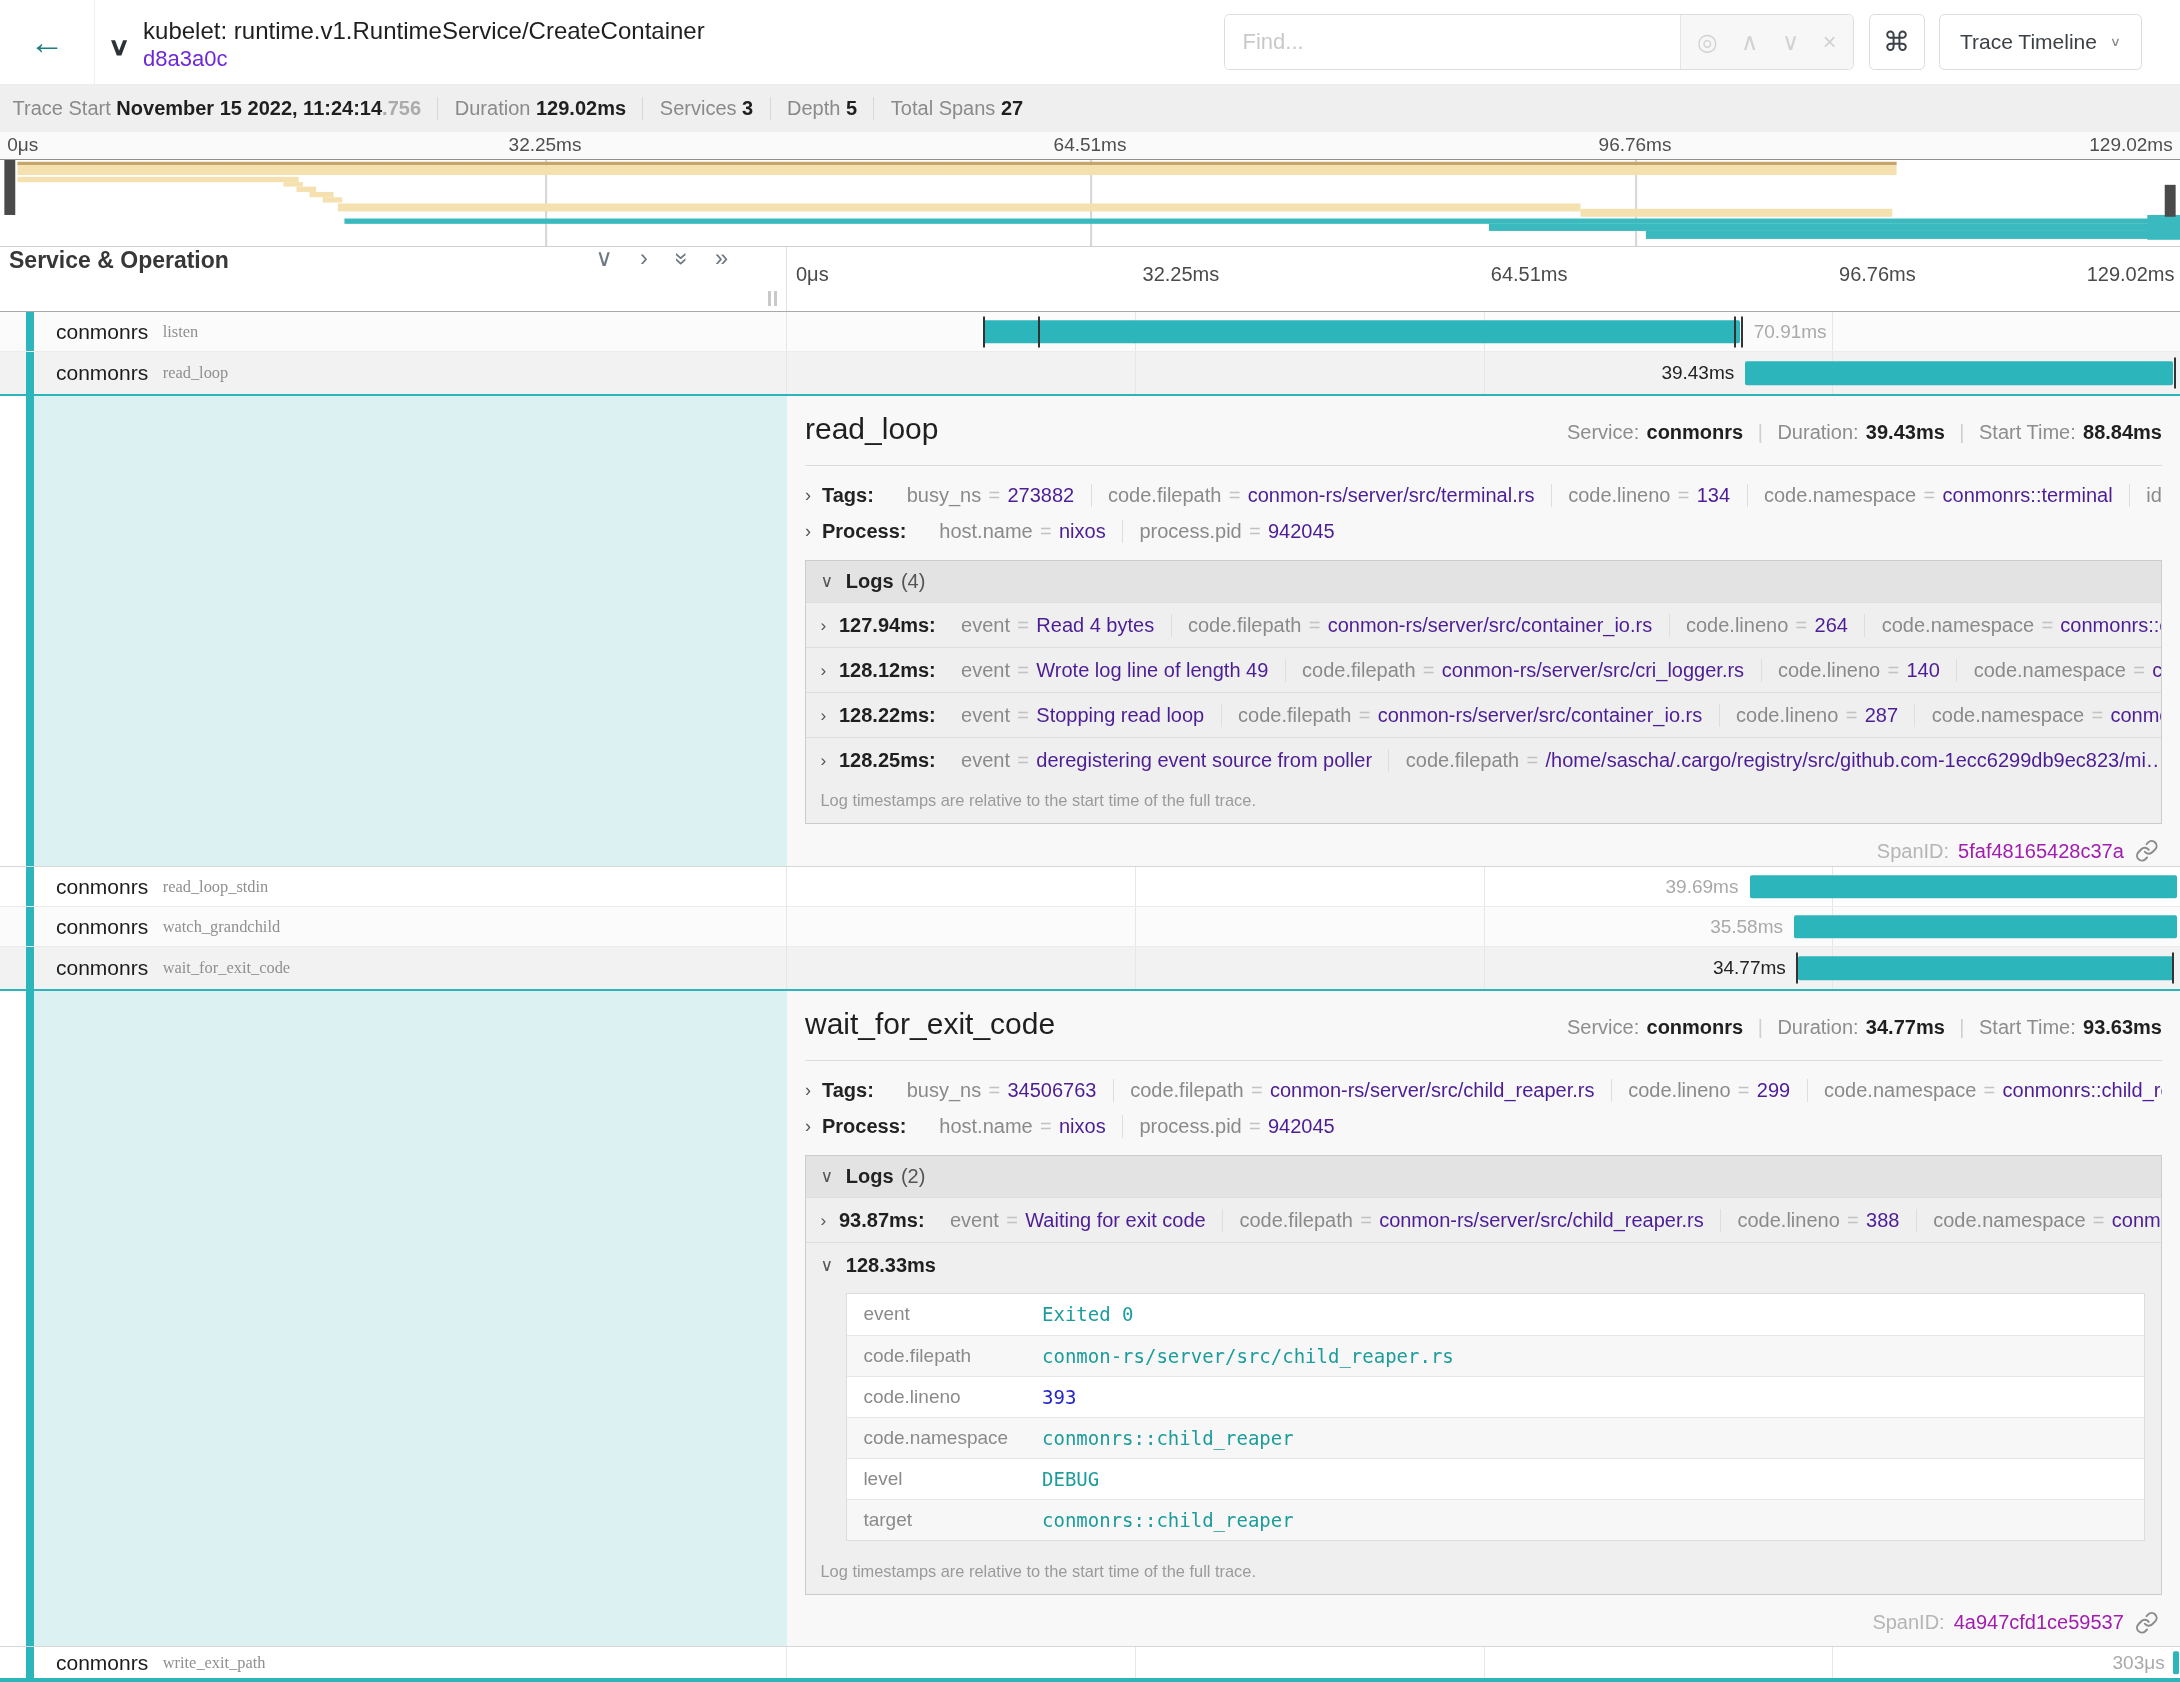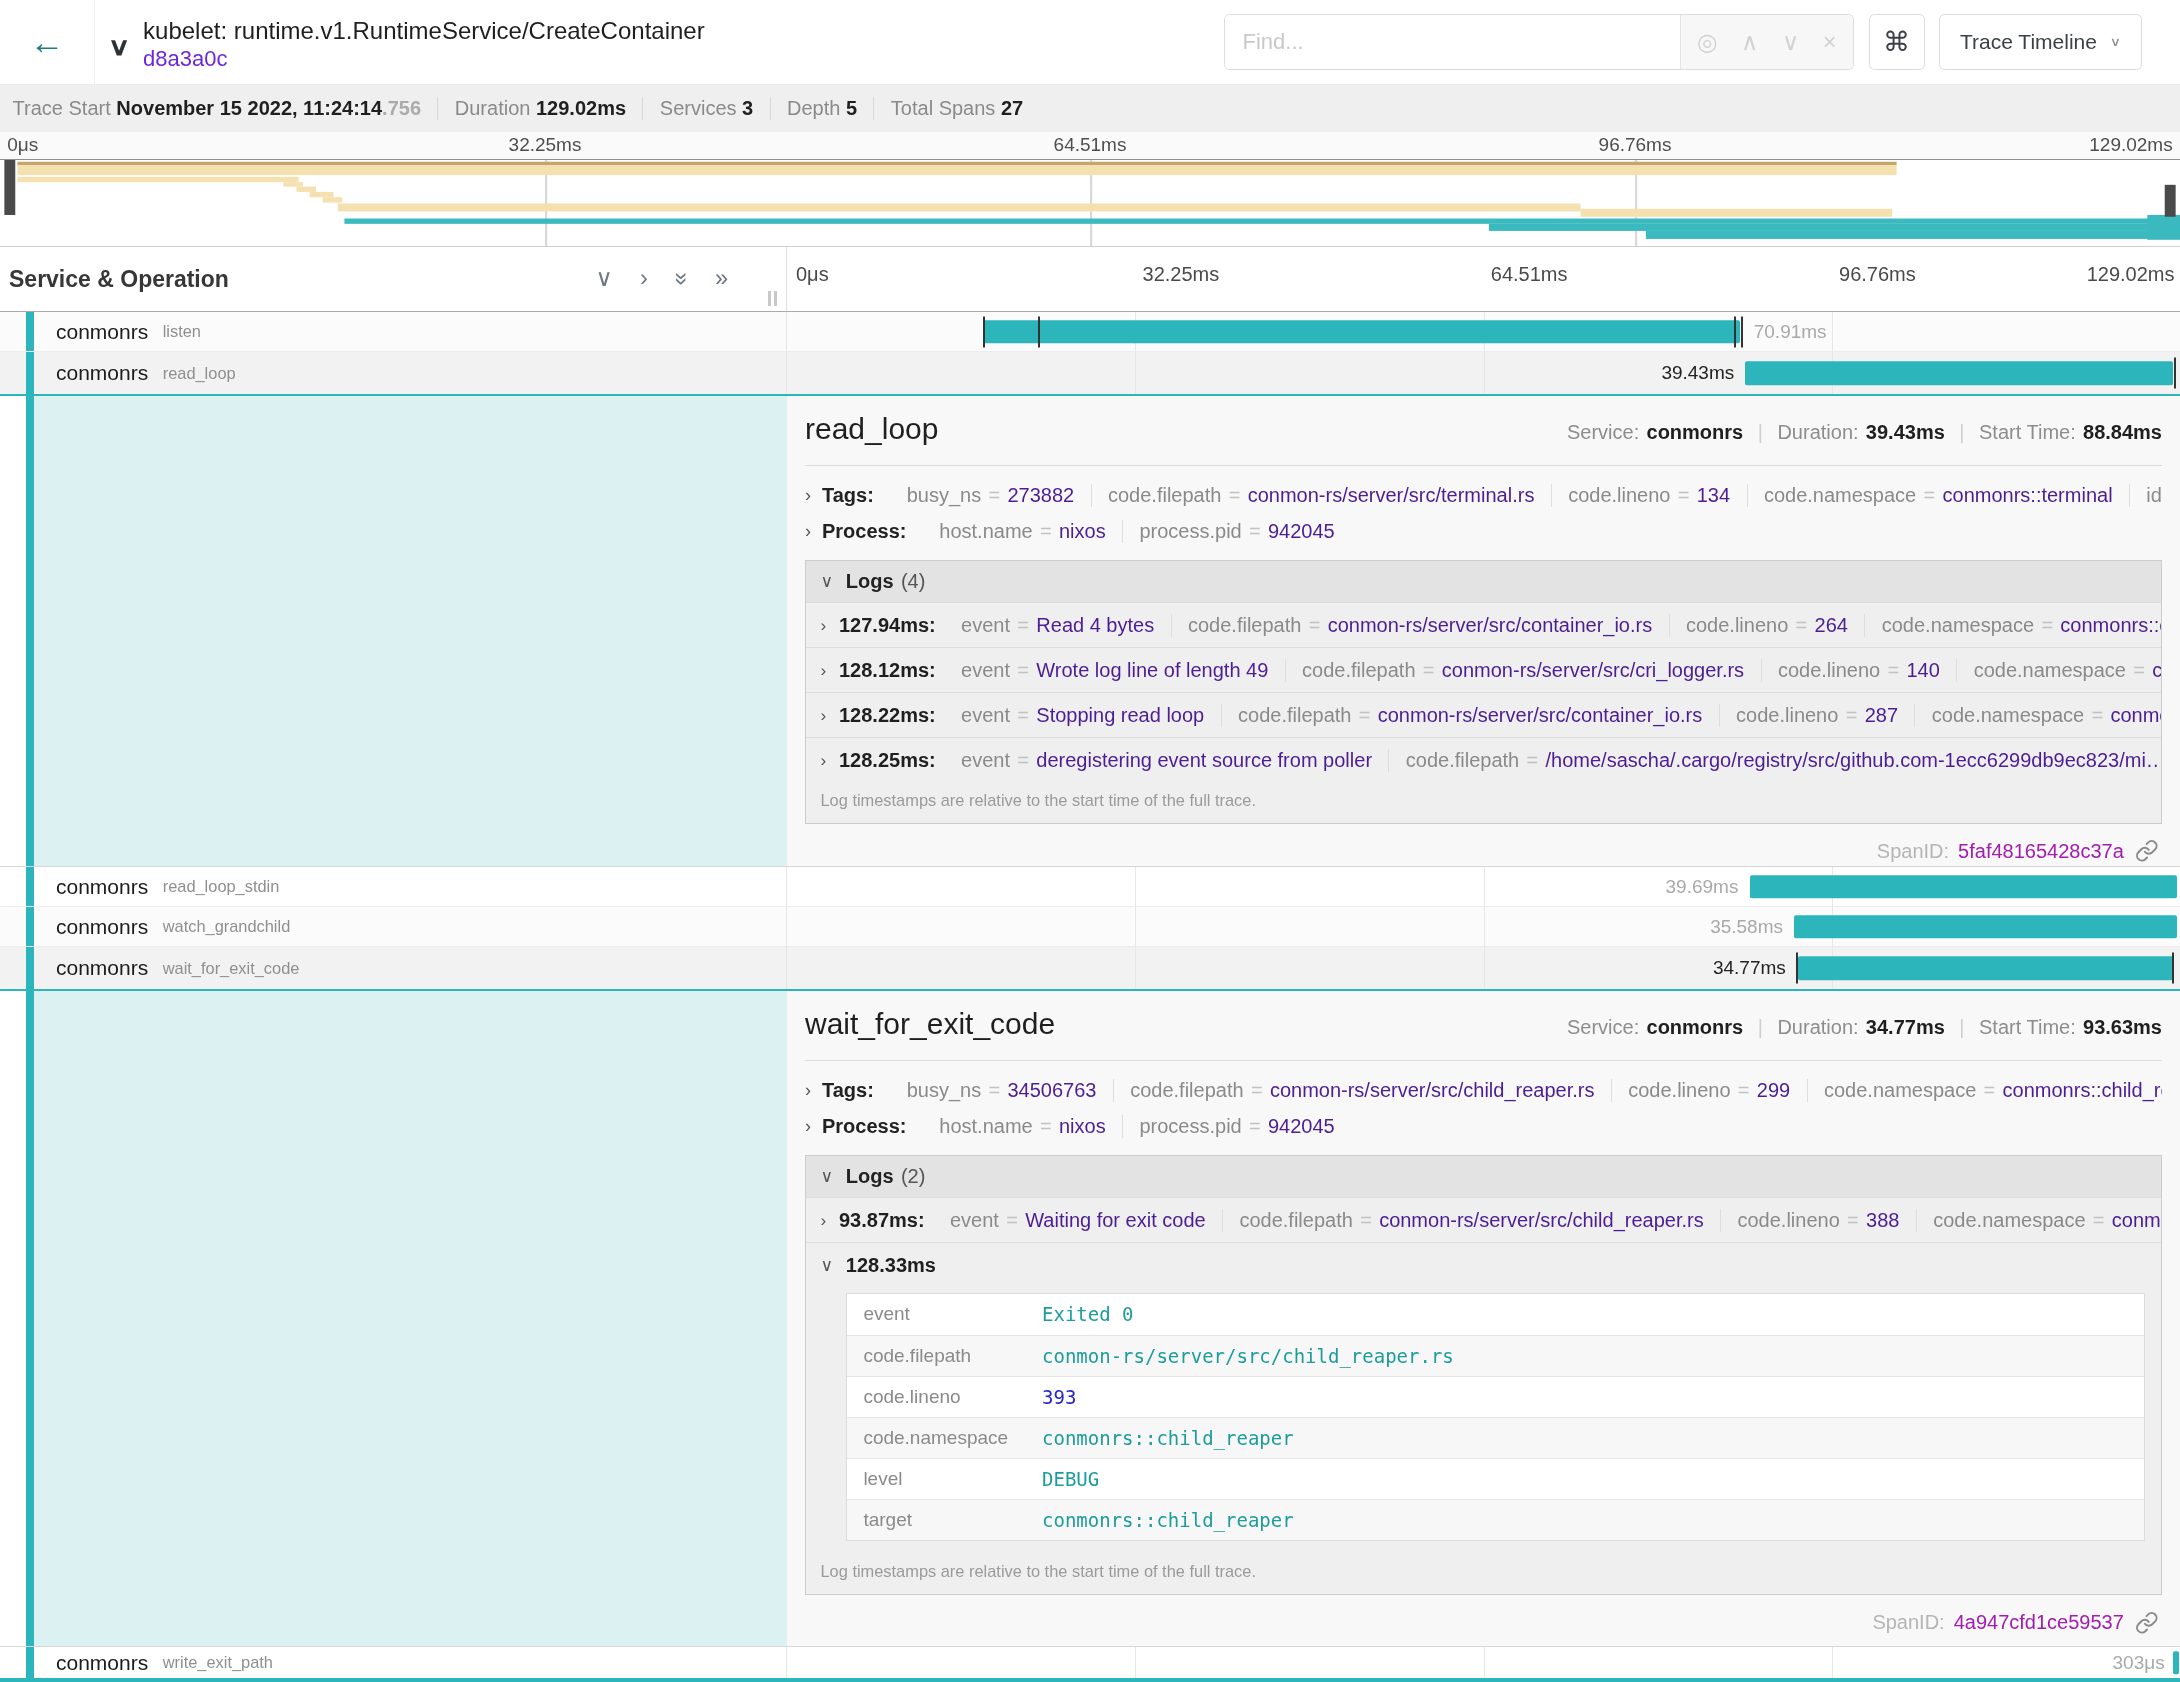--- a/index.html
+++ b/index.html
@@ -39,38 +39,38 @@
 
   
   .ruler { height:27px; background:#fafafa; position:relative; font-size:19px; color:#4f4f4f; flex:0 0 auto; }
   .rlab { position:absolute; top:1.8px; }
   .rlab.c { transform:translateX(-50%); }
   .canvas { height:88px; position:relative; border-top:0.9px solid #8f8f8f; border-bottom:0.9px solid #cfcfcf; background:#fff; flex:0 0 auto; }
   .canvas svg { width:100%; height:100%; display:block; }
 
   
   .gridhdr { height:65px; display:flex; background:#fff; border-bottom:0.9px solid #a9a9a9; flex:0 0 auto; }
-  .gh-left { width:787px; position:relative; display:flex; align-items:center; padding-left:9px; border-right:0.9px solid #e0e0e0; }
+  .gh-left { width:787px; position:relative; display:flex; align-items:flex-start; padding-left:9px; border-right:0.9px solid #e0e0e0; }
   .gh-title { font-size:23px; font-weight:600; color:#373737; }
   .gh-icons { margin-left:auto; display:flex; align-items:center; gap:27px; padding-right:58px; color:#6d7884; font-size:23.6px; }
   .gh-icons span { cursor:pointer; line-height:1; }
   .rot90 { display:inline-block; transform:rotate(90deg); }
   .drag-handle { position:absolute; right:9px; bottom:5.5px; display:flex; gap:3.6px; cursor:col-resize; }
   .drag-handle i { width:2.7px; height:14.5px; background:#c9c9c9; display:block; }
   .gh-right { flex:1; position:relative; font-size:20px; color:#4a4a4a; }
   .gh-right .tick { position:absolute; top:16.4px; }
 
   
   .row { height:40px; display:flex; position:relative; flex:0 0 auto; border-bottom:0.9px solid #ececec; cursor:pointer; }
   .row.shade { background:#fbfbfb; }
   .row.sel { height:44px; background:#f2f2f2; border-bottom:2.7px solid #2cb5ba; }
   .namecol { width:787px; position:relative; display:flex; align-items:center; padding-left:56px; border-right:0.9px solid #e6e6e6; }
   .namecol .accent { position:absolute; left:25.5px; top:0; bottom:0; width:8.2px; background:#2cb5ba; }
   .svc { font-size:21px; font-weight:500; color:#1c1c1c; margin-right:14.5px; white-space:nowrap; }
-  .op { font-size:16.4px; color:#8f8f8f; white-space:nowrap; }
+  .op { font-size:16.4px; color:#8f8f8f; white-space:nowrap;font-family:Liberation Serif, serif; }
   .tlcell { flex:1; position:relative; }
   .gl { position:absolute; top:0; bottom:0; width:0.9px; background:#e7e7e7; }
   .gl.g25{left:25%;} .gl.g50{left:50%;} .gl.g75{left:75%;}
   .bar { position:absolute; top:50%; transform:translateY(-50%); height:23.6px; background:#2cb5ba; border-radius:1.8px; }
   .tick2 { position:absolute; top:50%; transform:translateY(-50%); width:1.8px; height:31px; background:#333; }
   .durlab { position:absolute; top:50%; transform:translateY(-50%); font-size:19px; color:#a9a9a9; white-space:nowrap; }
   .row.sel .durlab { color:#222; }
 
   
   .detail { display:flex; flex:0 0 auto; border-bottom:0.9px solid #d7d7d7; }

